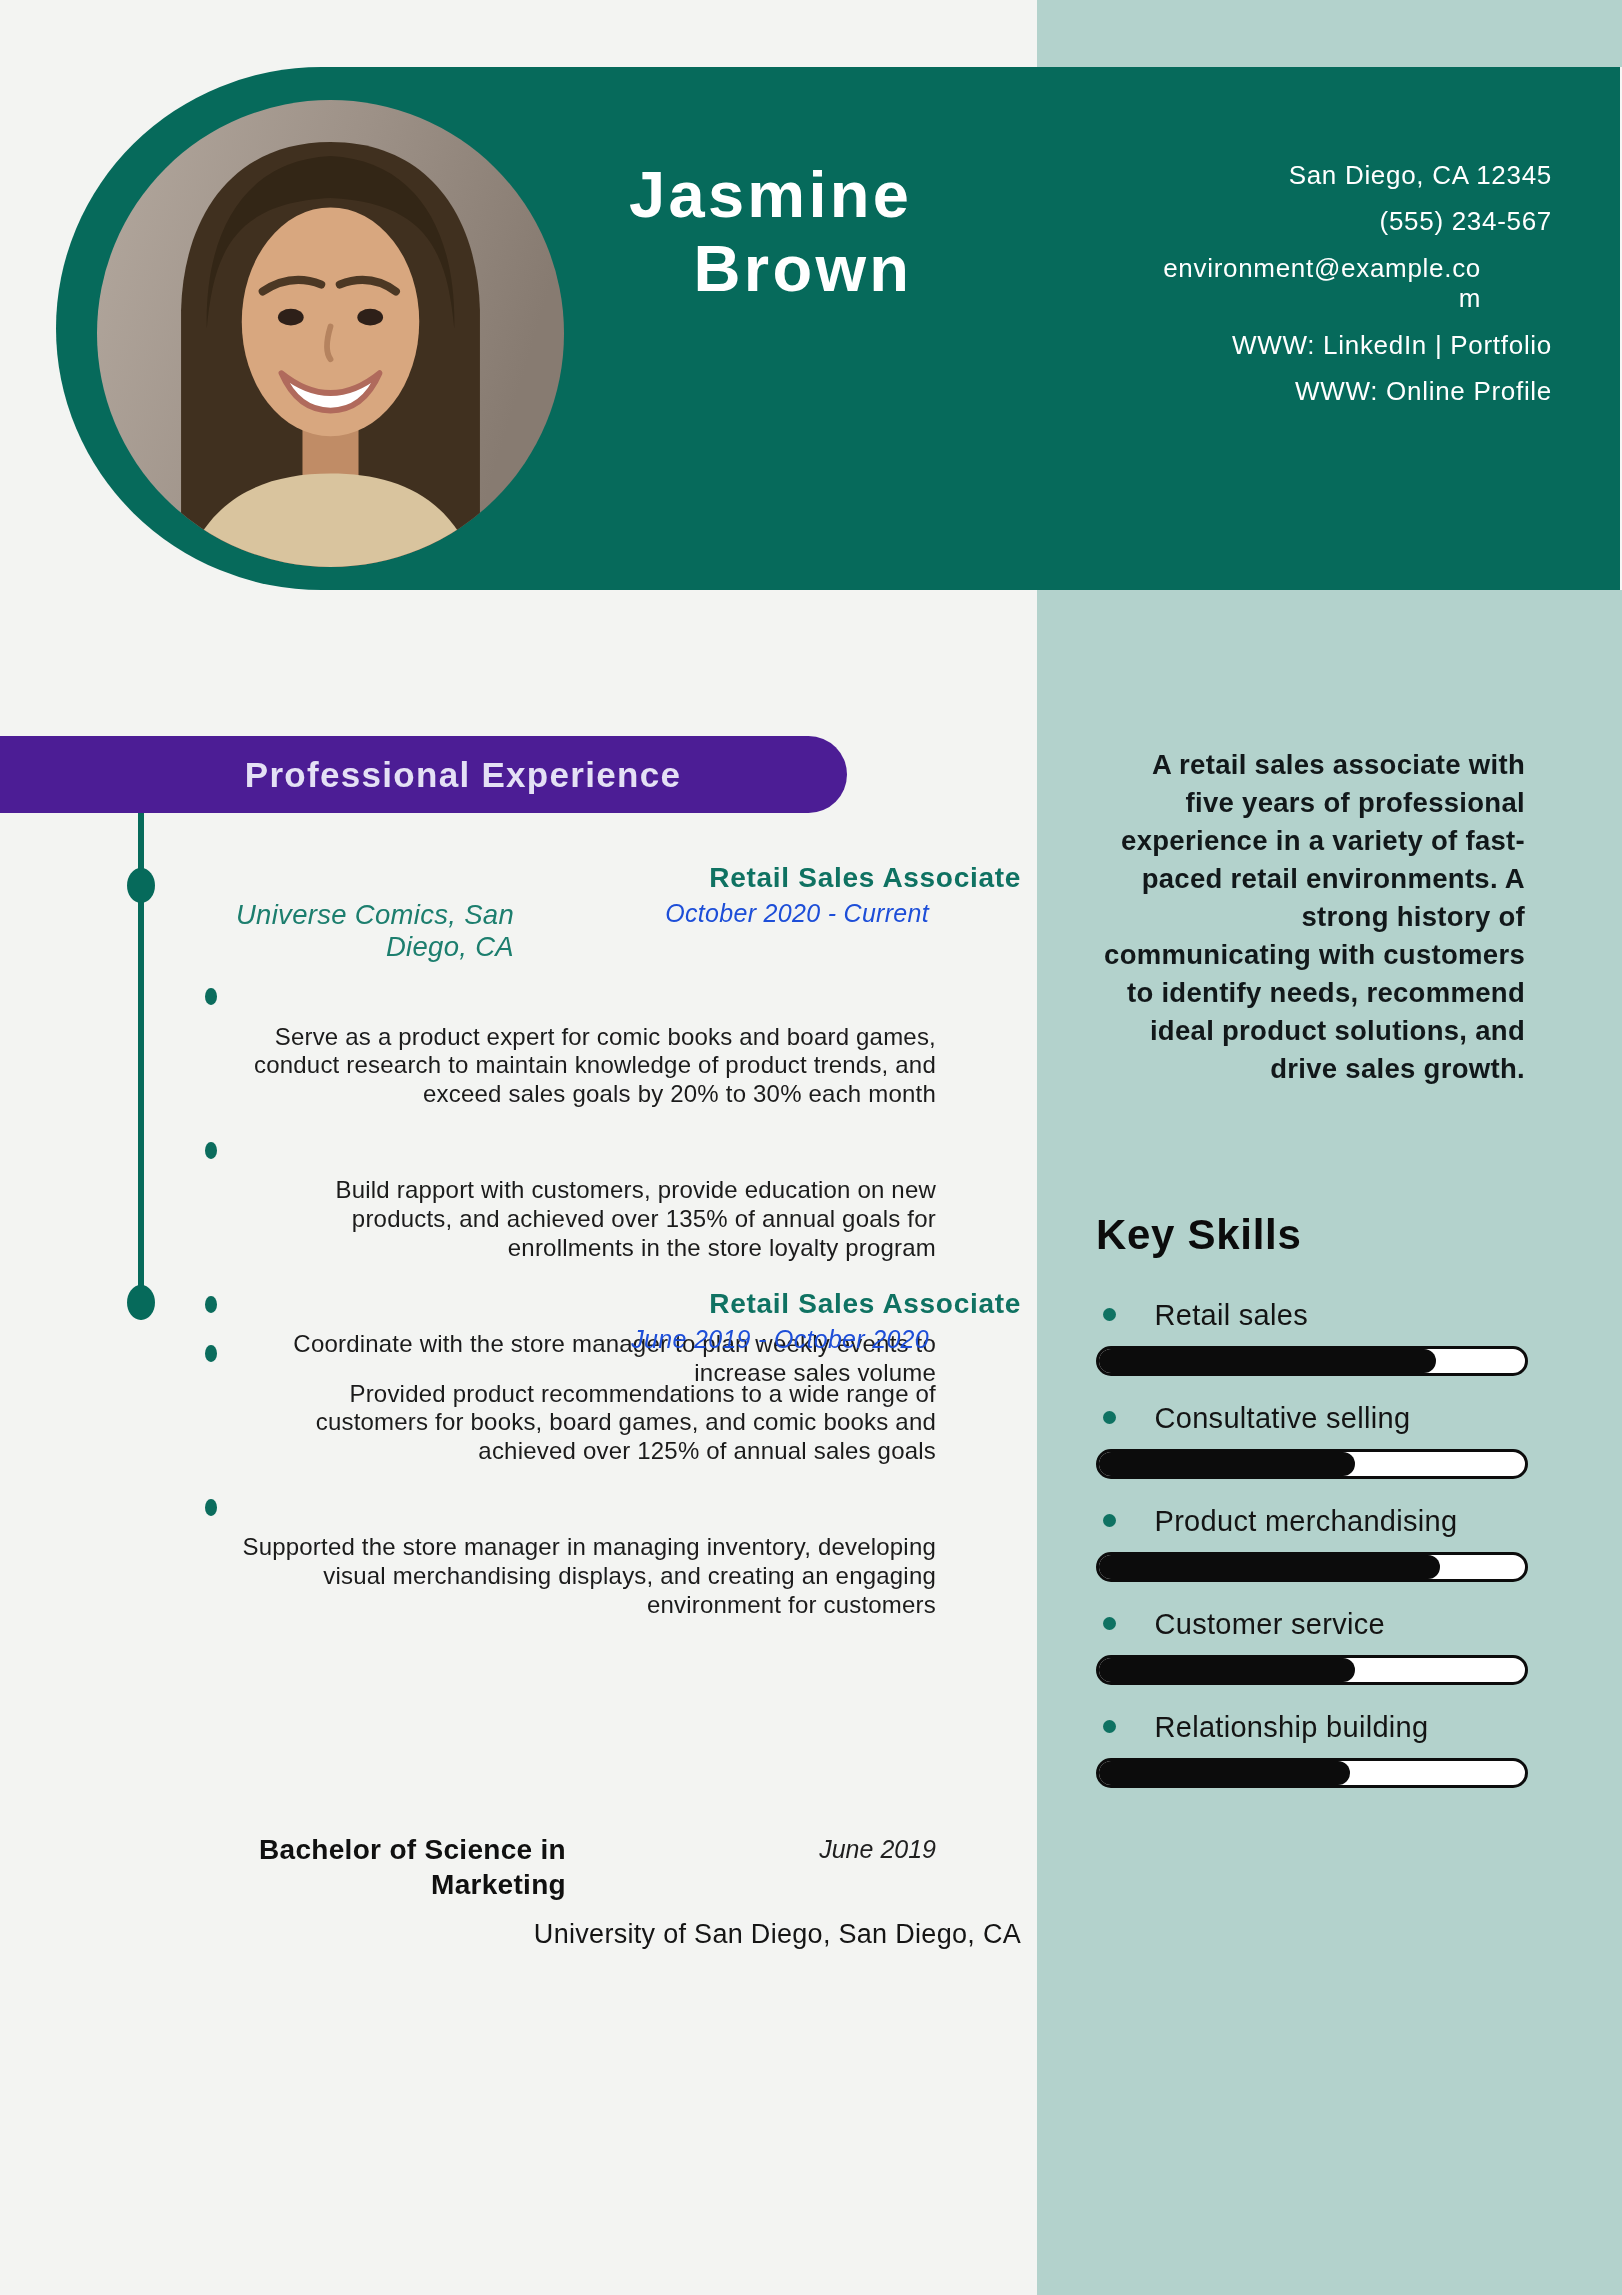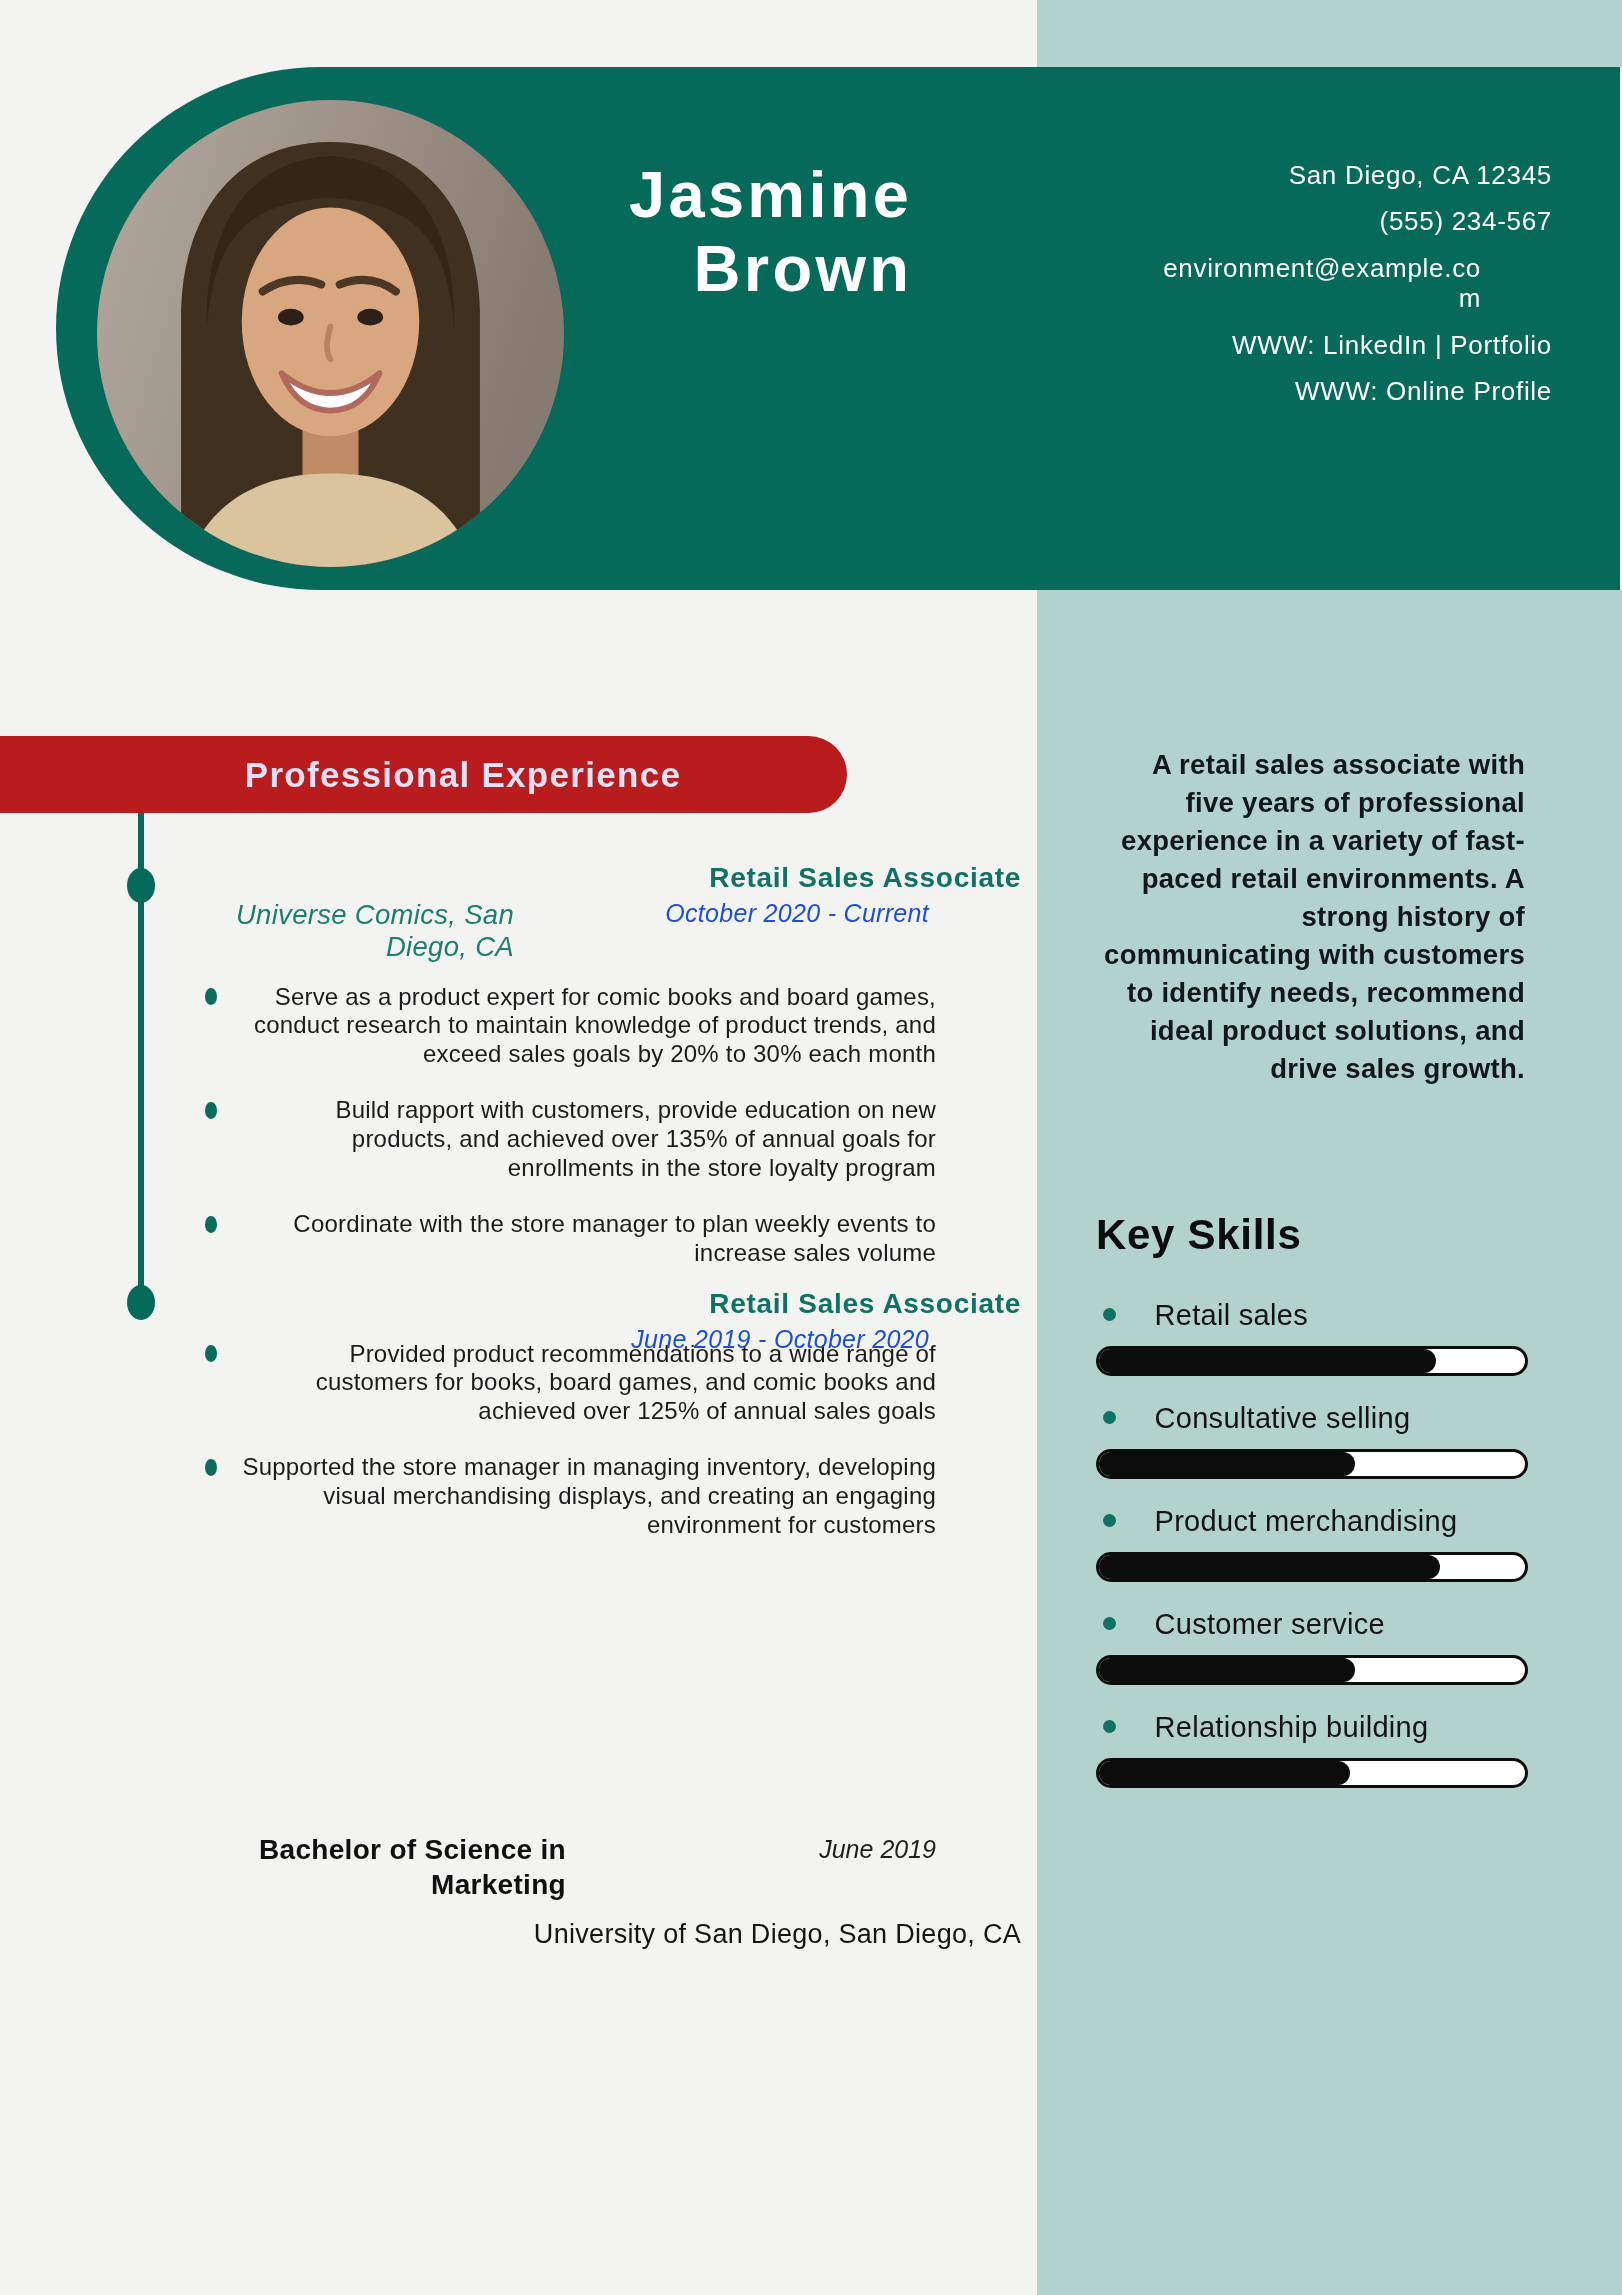--- a/index.html
+++ b/index.html
@@ -19,21 +19,21 @@
 
   .name{position:absolute;left:629px;top:158px;color:#ffffff;font-weight:bold;
         font-size:65px;line-height:1.14;letter-spacing:3.3px;}
 
   .contact{position:absolute;left:1146px;top:160px;width:406px;color:#ffffff;
            font-size:26px;line-height:1.18;letter-spacing:0.7px;}
   .contact .c-item{margin-bottom:15.7px;}
   .contact .email{width:335px;word-break:break-all;}
 
   
-  .banner{position:absolute;left:0;background:#b91c1c;height:77px;
+  .banner{position:absolute;left:0;background:#4c1d95;height:77px;
           border-radius:0 654px 654px 0;display:flex;align-items:center;justify-content:center;}
   .banner span{color:#e4e0f5;font-weight:bold;font-size:35px;letter-spacing:1.3px;}
   .banner.exp{top:736px;width:847px;padding-left:0;}
   .banner.exp span{margin-left:79px;}
   .banner.edu{top:1731px;width:505px;}
   .banner.edu span{margin-left:72px;}
 
   
   .tl-line{position:absolute;left:138px;top:813px;width:5.9px;height:489px;background:#066a5b;}
   .tl-dot{position:absolute;left:127px;width:27.5px;height:35px;border-radius:50%;background:#066a5b;}
@@ -43,21 +43,21 @@
   
   .job{position:absolute;left:200px;width:821px;}
   .job.j1{top:862px;}
   .job.j2{top:1288px;}
   .job-title{color:#0f7262;font-weight:bold;font-size:28px;letter-spacing:0.7px;}
   .job-co{color:#1c7e6e;font-style:italic;font-size:27.5px;line-height:1.16;width:314px;margin-top:5.2px;letter-spacing:0.3px;}
   .job-date{position:absolute;top:37px;right:92px;color:#1d4ed8;font-style:italic;font-size:25px;letter-spacing:0.3px;}
   .bullets{margin-top:19.6px;}
   .bullet{display:flex;margin-bottom:27.5px;}
   .b-dot{flex:none;width:11.8px;height:17px;border-radius:50%;background:#0b6c5d;margin:5.2px 25px 0 5.2px;}
-  .b-text{width:694px;color:#1b1b1b;font-size:24px;line-height:1.2;letter-spacing:0.2px;}
+  .b-text{width:694px;color:#1b1b1b;font-size:24px;line-height:1.2;letter-spacing:0.2px;margin-top:40px;}
 
   
   .edu-block{position:absolute;left:200px;top:1832px;width:821px;}
   .edu-degree{color:#101010;font-weight:bold;font-size:28px;line-height:1.25;width:366px;letter-spacing:0.3px;}
   .edu-date{position:absolute;top:2.6px;right:85px;color:#1f1f1f;font-style:italic;font-size:25px;}
   .edu-school{margin-top:17px;color:#151515;font-size:27px;letter-spacing:0.3px;}
 
   
   .summary{position:absolute;left:1096px;top:746px;width:429px;color:#12181a;
            font-weight:bold;font-size:27.5px;line-height:1.38;letter-spacing:0.3px;}

